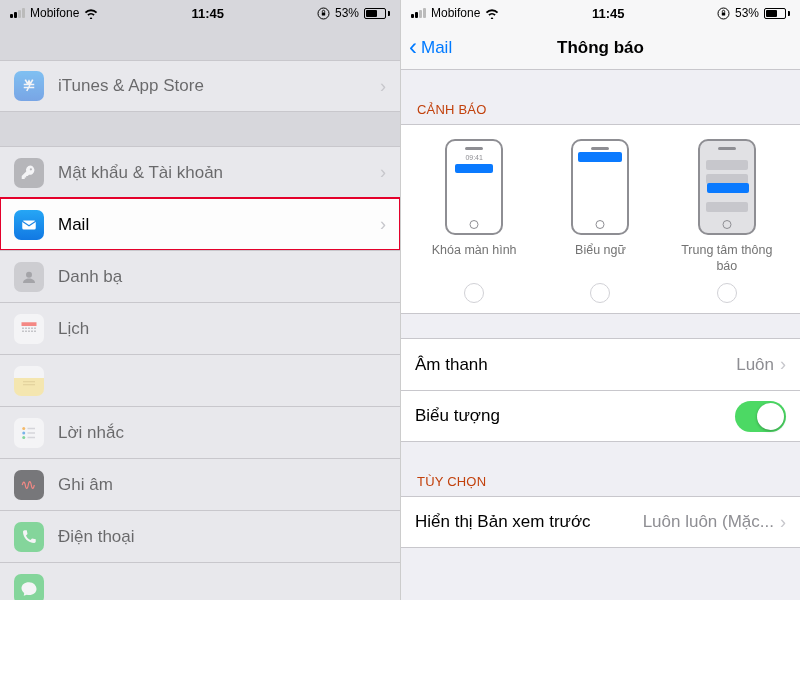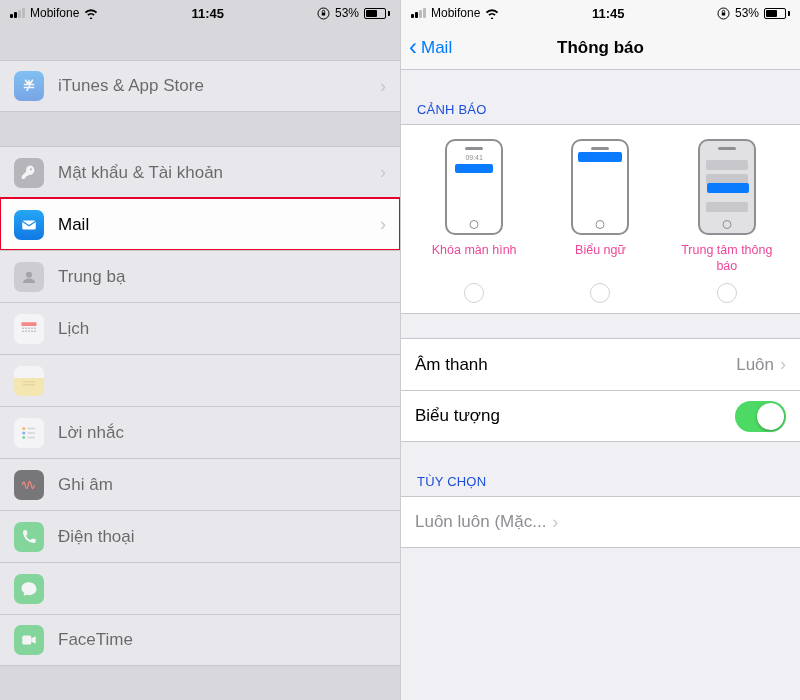--- a/index.html
+++ b/index.html
@@ -6,21 +6,21 @@
   body {
     font-family: -apple-system, "Helvetica Neue", Helvetica, Arial, sans-serif;
     background: #fff;
     width: 800px;
     height: 700px;
     overflow: hidden;
     display: flex;
   }
   .screen {
     width: 400px;
-    height: 700px;
+    height: 600px;
     background: #efeff4;
     position: relative;
     overflow: hidden;
   }
   .screen-left { background: #d7d7dc; }
   .screen + .screen { border-left: 1px solid #ccc; }
 
   
   .status-bar {
     height: 26px;
@@ -87,21 +87,21 @@
     display:flex; align-items:center; justify-content:center;
     margin-right: 14px;
     flex-shrink: 0;
   }
   .row-title { font-size: 17px; color:#000; flex: 1; }
   .row-value { font-size: 17px; color:#8e8e93; margin-right: 6px; white-space: nowrap; overflow:hidden; text-overflow:ellipsis; max-width: 160px;}
   .chevron { color:#c7c7cc; font-size: 18px; }
 
   
   .section-header {
-    font-size: 13px; color:#1d4ed8;
+    font-size: 13px; color:#c2410c;
     padding: 32px 16px 7px;
     text-transform: uppercase;
     letter-spacing: 0.2px;
   }
 
   
   .toggle {
     width: 51px; height: 31px; border-radius: 16px;
     position: relative;
   }
@@ -131,21 +131,21 @@
   }
   .phone .home { position:absolute; bottom:4px; left:50%; transform:translateX(-50%); width:9px; height:9px; border:1.5px solid #8e8e93; border-radius:50%; }
   .phone .speaker { width: 18px; height:2.5px; background:#8e8e93; border-radius:2px; margin-bottom:4px;}
   .phone .time-lbl { font-size:7px; color:#8e8e93; margin-bottom:3px; }
   .phone .notif { background:#0a7aff; border-radius:2px; }
   .phone.lock .notif { width: 38px; height: 9px; }
   .phone.nc { background: #e1e1e4; }
   .phone.nc .stack { width: 42px; height: 10px; background:#c7c7cc; border-radius:2px; margin-bottom:4px;}
   .phone.nc .notif { width:42px; height:10px; position:absolute; top: 42px; left:7px;}
   .phone.banner .notif { width: 44px; height: 10px; position:absolute; top: 11px; left:5px;}
-  .alert-label { font-size: 12.5px; text-align:center; color:#ec4899; line-height:1.25; min-height: 32px;}
+  .alert-label { font-size: 12.5px; text-align:center; color:#737373; line-height:1.25; min-height: 32px;}
   .radio { width: 20px; height: 20px; border:1.5px solid #d1d1d6; border-radius:50%; }
 
   .icon-svg { width: 18px; height: 18px; }
 </style>
 </head>
 <body>
 
 <div class="screen screen-left">
   <div class="status-bar">
     <div class="status-left">
@@ -214,21 +214,21 @@
       <div class="row-title">Mail</div>
       <div class="chevron">›</div>
     </div>
     <div class="row dim">
       <div class="row-icon" style="background:#b7b7bc">
         <svg class="icon-svg" viewBox="0 0 24 24">
             <circle cx="12" cy="9" r="4" fill="#6e6e72"></circle>
             <path d="M4 20c0-4 4-6 8-6s8 2 8 6" fill="#6e6e72"></path>
           </svg>
       </div>
-      <div class="row-title">Trung bạ</div>
+      <div class="row-title">Danh bạ</div>
     </div>
     <div class="row dim">
       <div class="row-icon" style="background:#fff">
         <svg class="icon-svg" viewBox="0 0 24 24">
             <rect x="2" y="3" width="20" height="5" fill="#ff3b30"></rect>
             <g fill="#8e8e93">
               <rect x="3" y="10" width="2" height="2"></rect>
               <rect x="7" y="10" width="2" height="2"></rect>
               <rect x="11" y="10" width="2" height="2"></rect>
               <rect x="15" y="10" width="2" height="2"></rect>
@@ -389,16 +389,17 @@
     <div class="row">
       <div class="row-title">Biểu tượng</div>
       <div class="toggle on">
           <div class="knob"></div>
         </div>
     </div>
   </div>
 
   <div class="section-header">TÙY CHỌN</div>
   <div class="row" style="border-top:1px solid #c8c7cc; border-bottom:1px solid #c8c7cc;">
+    <div class="row-title">Hiển thị Bản xem trước</div>
     <div class="row-value">Luôn luôn (Mặc...</div>
     <div class="chevron">›</div>
   </div>
 </div>
 
 </body></html>

